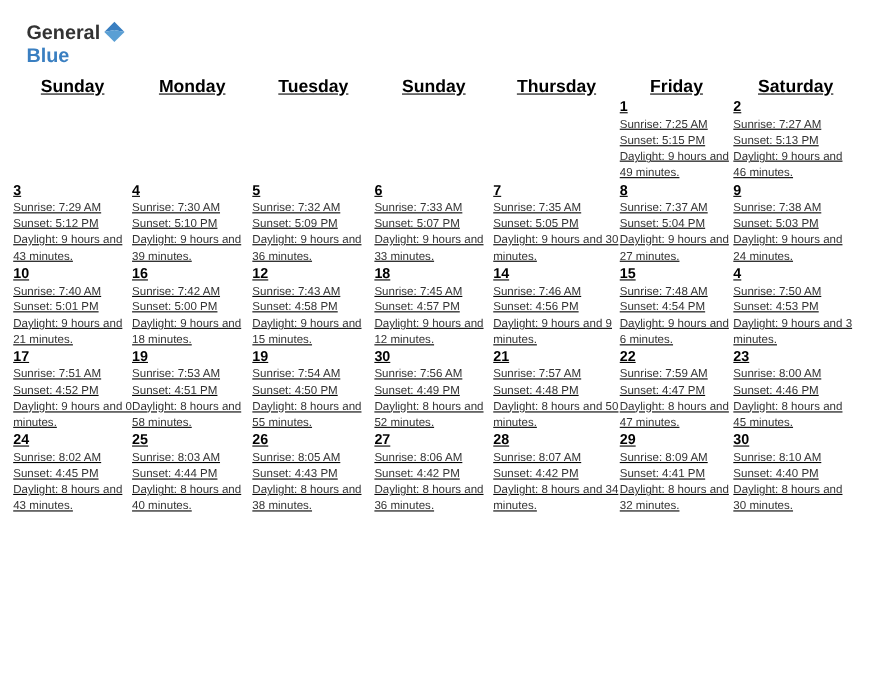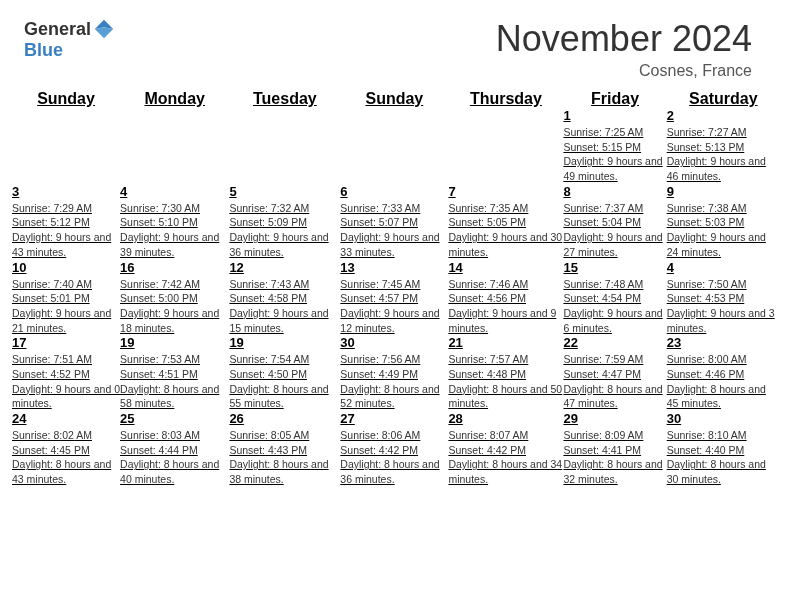--- a/index.html
+++ b/index.html
@@ -1,18 +1,18 @@
 <!DOCTYPE html>
 <html><head>
   <meta charset="utf-8">
   <style>
     * { box-sizing: border-box; margin: 0; padding: 0; }
     body { font-family: Arial, sans-serif; background: #fff; width: 792px; min-height: 612px; }
     
-    .header { display: flex; justify-content: space-between; align-items: flex-start; padding: 18px 40px 10px 24px; }
+    .header { display: flex; justify-content: space-between; align-items: flex-start; padding: 18px 20px 10px 24px; }
     
     .logo { display: flex; flex-direction: column; }
     .logo-text { display: flex; align-items: center; }
     .logo-general { font-size: 18px; font-weight: bold; color: #333; }
     .logo-blue { font-size: 18px; font-weight: bold; color: #3a7fc1; }
     .logo-icon { width: 22px; height: 22px; margin-left: 2px; }
     
     .title-block { text-align: right; }
     .month-title { font-size: 36px; font-weight: normal; color: #333; }
     .location { font-size: 16px; color: #555; margin-top: 2px; }
@@ -48,24 +48,20 @@
     <div class="logo-text">
       <span class="logo-general">General</span>
       <svg class="logo-icon" viewBox="0 0 24 24">
         <polygon points="12,2 22,12 12,10 2,12" fill="#3a7fc1"></polygon>
         <polygon points="12,10 22,12 12,22 2,12" fill="#5a9fd4"></polygon>
       </svg>
     </div>
     <div>
       <span class="logo-blue">Blue</span>
     </div>
-  </div>
-  <div class="title-block">
-    <div class="month-title">November 2024</div>
-    <div class="location">Cosnes, France</div>
   </div>
 </div>
 
 <div class="calendar-wrapper">
   <table>
     <thead>
       <tr>
         <th>Sunday</th>
         <th>Monday</th>
         <th>Tuesday</th>
@@ -128,21 +124,21 @@
           </td>
           <td>
             <span class="day-number">16</span>
             <div class="day-info">Sunrise: 7:42 AM<br>Sunset: 5:00 PM<br>Daylight: 9 hours and 18 minutes.</div>
           </td>
           <td>
             <span class="day-number">12</span>
             <div class="day-info">Sunrise: 7:43 AM<br>Sunset: 4:58 PM<br>Daylight: 9 hours and 15 minutes.</div>
           </td>
           <td>
-            <span class="day-number">13</span>
+            <span class="day-number">18</span>
             <div class="day-info">Sunrise: 7:45 AM<br>Sunset: 4:57 PM<br>Daylight: 9 hours and 12 minutes.</div>
           </td>
           <td>
             <span class="day-number">14</span>
             <div class="day-info">Sunrise: 7:46 AM<br>Sunset: 4:56 PM<br>Daylight: 9 hours and 9 minutes.</div>
           </td>
           <td>
             <span class="day-number">15</span>
             <div class="day-info">Sunrise: 7:48 AM<br>Sunset: 4:54 PM<br>Daylight: 9 hours and 6 minutes.</div>
           </td>

